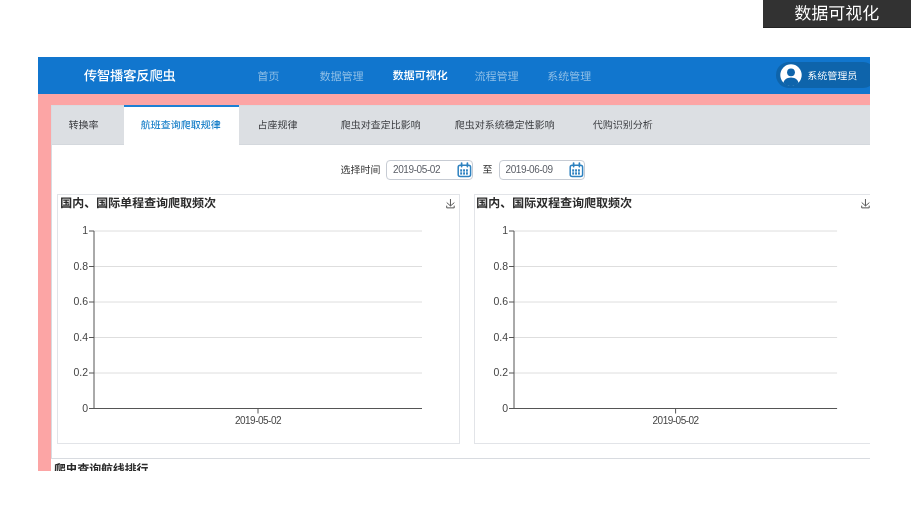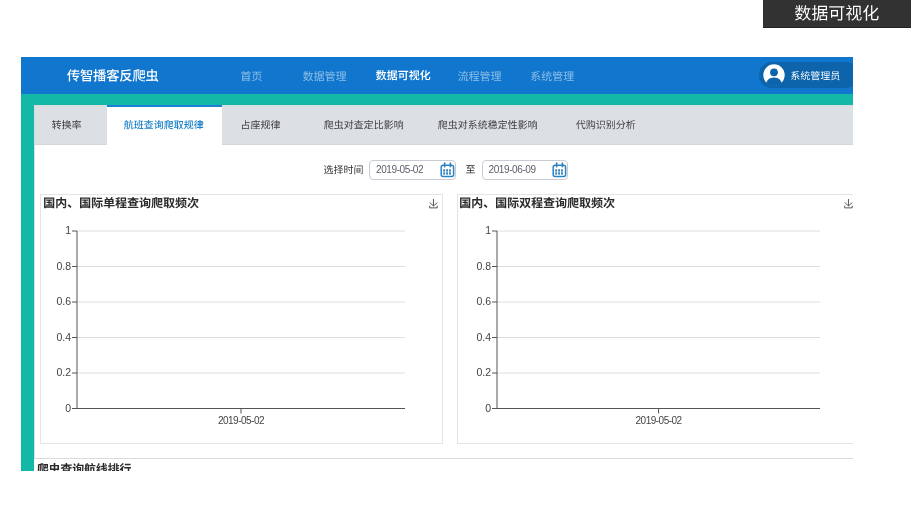--- a/index.html
+++ b/index.html
@@ -2,21 +2,21 @@
 <html><head><meta charset="utf-8"><style>
 *{margin:0;padding:0;box-sizing:border-box}
 html,body{width:911px;height:525px;background:#fff;font-family:"Liberation Sans",sans-serif;position:relative;overflow:hidden}
 .abs{position:absolute}
 </style></head><body>
 
 <div class="abs" style="left:762.5px;top:0;width:148.5px;height:27.5px;background:#323232;border-bottom:1px solid #222"></div>
 <svg width="83.7" height="15.7" viewBox="0.7 -14.3 83.7 15.7" style="position:absolute;left:795.2px;top:5.4px;overflow:visible">
     <path d="M1.2 -5.5H7.7V-4.4H1.2ZM0.8 -11.1H9.0V-10.1H0.8ZM7.5 -14.0 8.6 -13.5Q8.2 -12.9 7.8 -12.3Q7.4 -11.7 7.1 -11.3L6.3 -11.7Q6.5 -12.0 6.7 -12.4Q6.9 -12.8 7.2 -13.2Q7.4 -13.6 7.5 -14.0ZM4.4 -14.3H5.6V-6.9H4.4ZM1.5 -13.5 2.4 -13.9Q2.8 -13.3 3.1 -12.7Q3.4 -12.1 3.5 -11.7L2.6 -11.2Q2.4 -11.7 2.1 -12.3Q1.8 -13.0 1.5 -13.5ZM4.4 -10.7 5.3 -10.2Q4.8 -9.5 4.2 -8.7Q3.6 -8.0 2.8 -7.4Q2.1 -6.8 1.4 -6.4Q1.2 -6.6 1.0 -6.9Q0.9 -7.2 0.7 -7.4Q1.4 -7.7 2.1 -8.2Q2.8 -8.7 3.4 -9.4Q4.0 -10.0 4.4 -10.7ZM5.4 -10.3Q5.6 -10.2 6.1 -9.9Q6.5 -9.6 7.0 -9.3Q7.5 -9.0 7.9 -8.7Q8.4 -8.4 8.6 -8.3L7.8 -7.4Q7.6 -7.6 7.2 -7.9Q6.8 -8.2 6.3 -8.6Q5.9 -9.0 5.4 -9.3Q5.0 -9.6 4.7 -9.8ZM10.4 -11.0H16.1V-9.8H10.4ZM10.7 -14.1 11.9 -14.0Q11.6 -12.3 11.2 -10.8Q10.9 -9.3 10.3 -8.0Q9.8 -6.7 9.1 -5.7Q9.1 -5.8 8.9 -6.0Q8.7 -6.1 8.5 -6.3Q8.3 -6.4 8.2 -6.5Q8.8 -7.4 9.3 -8.6Q9.8 -9.8 10.1 -11.2Q10.5 -12.6 10.7 -14.1ZM13.8 -10.3 15.0 -10.2Q14.6 -7.3 13.9 -5.1Q13.1 -2.9 11.8 -1.3Q10.4 0.3 8.4 1.4Q8.3 1.3 8.2 1.1Q8.1 0.9 7.9 0.7Q7.8 0.5 7.7 0.4Q9.6 -0.6 10.9 -2.1Q12.1 -3.5 12.8 -5.6Q13.5 -7.6 13.8 -10.3ZM11.0 -9.9Q11.4 -7.6 12.1 -5.6Q12.8 -3.6 13.9 -2.1Q15.0 -0.6 16.5 0.2Q16.3 0.4 16.1 0.7Q15.8 1.0 15.7 1.2Q14.1 0.2 12.9 -1.4Q11.8 -3.0 11.1 -5.1Q10.4 -7.3 10.0 -9.7ZM1.9 -2.6 2.7 -3.4Q3.6 -3.0 4.5 -2.6Q5.5 -2.1 6.4 -1.6Q7.2 -1.2 7.8 -0.7L7.0 0.1Q6.4 -0.3 5.6 -0.8Q4.7 -1.3 3.7 -1.8Q2.8 -2.3 1.9 -2.6ZM7.3 -5.5H7.5L7.7 -5.5L8.4 -5.3Q7.9 -3.4 6.8 -2.1Q5.8 -0.8 4.4 -0.0Q2.9 0.8 1.3 1.2Q1.2 1.0 1.0 0.7Q0.9 0.4 0.7 0.2Q2.2 -0.1 3.5 -0.8Q4.9 -1.5 5.9 -2.6Q6.8 -3.8 7.3 -5.3ZM1.9 -2.6Q2.2 -3.1 2.6 -3.8Q3.0 -4.5 3.4 -5.2Q3.7 -5.9 4.0 -6.6L5.1 -6.4Q4.8 -5.7 4.5 -5.0Q4.1 -4.2 3.7 -3.6Q3.4 -2.9 3.0 -2.4Z M24.3 -13.5H32.7V-9.1H24.3V-10.2H31.5V-12.4H24.3ZM23.7 -13.5H25.0V-8.4Q25.0 -7.3 24.9 -6.1Q24.8 -4.8 24.6 -3.5Q24.4 -2.2 24.0 -0.9Q23.5 0.3 22.8 1.4Q22.7 1.2 22.5 1.1Q22.3 1.0 22.1 0.8Q21.9 0.7 21.8 0.6Q22.5 -0.4 22.8 -1.5Q23.2 -2.6 23.4 -3.8Q23.6 -5.1 23.7 -6.2Q23.7 -7.4 23.7 -8.4ZM24.4 -7.3H33.3V-6.1H24.4ZM25.8 -0.4H32.1V0.7H25.8ZM28.3 -9.3H29.5V-3.6H28.3ZM25.2 -4.0H32.8V1.3H31.6V-3.0H26.4V1.4H25.2ZM17.5 -5.2Q18.5 -5.5 19.9 -6.0Q21.3 -6.4 22.8 -6.9L23.0 -5.7Q21.6 -5.2 20.3 -4.8Q18.9 -4.4 17.8 -4.0ZM17.7 -10.9H23.0V-9.7H17.7ZM19.8 -14.3H21.0V-0.2Q21.0 0.3 20.9 0.6Q20.8 0.9 20.5 1.0Q20.1 1.2 19.6 1.2Q19.1 1.3 18.3 1.2Q18.3 1.0 18.2 0.7Q18.1 0.3 17.9 0.1Q18.5 0.1 18.9 0.1Q19.4 0.1 19.5 0.1Q19.7 0.1 19.8 0.0Q19.8 -0.1 19.8 -0.2Z M46.7 -12.7H48.0V-0.5Q48.0 0.2 47.8 0.6Q47.6 0.9 47.1 1.1Q46.6 1.3 45.7 1.3Q44.8 1.3 43.6 1.3Q43.5 1.1 43.4 0.9Q43.4 0.6 43.3 0.4Q43.1 0.1 43.0 -0.0Q43.7 -0.0 44.4 -0.0Q45.0 0.0 45.5 -0.0Q46.0 -0.0 46.2 -0.0Q46.5 -0.0 46.6 -0.1Q46.7 -0.2 46.7 -0.5ZM36.7 -9.3H37.9V-1.6H36.7ZM37.2 -9.3H43.7V-2.9H37.2V-4.2H42.4V-8.1H37.2ZM34.9 -13.1H50.1V-11.8H34.9Z M58.7 -13.5H66.4V-4.4H65.1V-12.3H59.9V-4.4H58.7ZM62.4 -4.7H63.6V-0.5Q63.6 -0.1 63.7 0.0Q63.9 0.1 64.2 0.1H65.6Q65.9 0.1 66.0 -0.1Q66.2 -0.3 66.2 -0.9Q66.3 -1.5 66.3 -2.8Q66.6 -2.6 66.9 -2.4Q67.2 -2.3 67.4 -2.3Q67.3 -0.9 67.2 -0.2Q67.0 0.5 66.7 0.8Q66.3 1.1 65.6 1.1H64.0Q63.2 1.1 62.8 0.8Q62.4 0.5 62.4 -0.3ZM61.8 -11.0H63.1V-7.7Q63.1 -6.6 62.9 -5.4Q62.7 -4.2 62.1 -2.9Q61.6 -1.7 60.5 -0.6Q59.5 0.5 57.8 1.4Q57.8 1.2 57.6 1.1Q57.5 0.9 57.3 0.7Q57.2 0.5 57.0 0.4Q58.6 -0.4 59.6 -1.4Q60.6 -2.4 61.0 -3.5Q61.5 -4.6 61.7 -5.6Q61.8 -6.7 61.8 -7.7ZM52.1 -11.4H56.9V-10.2H52.1ZM54.2 -6.4 55.4 -7.8V1.3H54.2ZM55.5 -7.5Q55.6 -7.3 56.0 -7.0Q56.3 -6.6 56.7 -6.1Q57.1 -5.7 57.4 -5.3Q57.8 -4.9 57.9 -4.7L57.1 -3.7Q56.9 -4.0 56.6 -4.4Q56.3 -4.9 55.9 -5.3Q55.6 -5.8 55.3 -6.2Q54.9 -6.6 54.7 -6.9ZM56.6 -11.4H56.8L57.1 -11.4L57.7 -10.9Q57.2 -9.4 56.3 -8.0Q55.4 -6.6 54.4 -5.4Q53.3 -4.3 52.3 -3.5Q52.2 -3.6 52.1 -3.9Q52.0 -4.1 51.9 -4.4Q51.8 -4.6 51.7 -4.7Q52.7 -5.4 53.6 -6.4Q54.6 -7.4 55.4 -8.6Q56.1 -9.9 56.6 -11.1ZM53.6 -13.7 54.6 -14.2Q55.1 -13.8 55.5 -13.2Q56.0 -12.6 56.2 -12.1L55.2 -11.4Q55.0 -11.9 54.5 -12.5Q54.1 -13.2 53.6 -13.7Z M76.8 -14.0H78.1V-1.3Q78.1 -0.6 78.3 -0.4Q78.5 -0.2 79.1 -0.2Q79.3 -0.2 79.7 -0.2Q80.0 -0.2 80.5 -0.2Q81.0 -0.2 81.4 -0.2Q81.7 -0.2 81.9 -0.2Q82.4 -0.2 82.6 -0.5Q82.8 -0.8 82.9 -1.6Q83.0 -2.4 83.1 -3.9Q83.3 -3.7 83.5 -3.6Q83.7 -3.5 83.9 -3.4Q84.2 -3.3 84.3 -3.2Q84.3 -1.7 84.1 -0.7Q83.9 0.2 83.4 0.6Q82.9 1.0 82.0 1.0Q81.9 1.0 81.6 1.0Q81.3 1.0 80.9 1.0Q80.5 1.0 80.1 1.0Q79.7 1.0 79.4 1.0Q79.1 1.0 79.0 1.0Q78.1 1.0 77.7 0.8Q77.2 0.6 77.0 0.1Q76.8 -0.4 76.8 -1.4ZM82.7 -11.8 84.0 -11.0Q82.8 -9.3 81.2 -7.8Q79.6 -6.3 77.9 -5.1Q76.1 -3.8 74.4 -2.9Q74.3 -3.1 74.2 -3.3Q74.0 -3.4 73.8 -3.6Q73.6 -3.8 73.5 -3.9Q75.2 -4.7 76.9 -5.9Q78.6 -7.2 80.1 -8.6Q81.6 -10.1 82.7 -11.8ZM73.3 -14.3 74.6 -13.9Q74.0 -12.4 73.2 -11.0Q72.4 -9.6 71.5 -8.4Q70.5 -7.2 69.6 -6.3Q69.5 -6.4 69.3 -6.7Q69.2 -6.9 69.0 -7.1Q68.9 -7.4 68.7 -7.5Q69.6 -8.3 70.5 -9.4Q71.4 -10.5 72.1 -11.7Q72.8 -13.0 73.3 -14.3ZM71.5 -10.1 72.8 -11.4 72.9 -11.3V1.4H71.5Z" fill="#fff"></path>
   </svg>
-<div class="abs" style="left:21px;top:57px;width:832px;height:413.5px;background:#14b8a6;overflow:hidden">
+<div class="abs" style="left:38px;top:57px;width:832px;height:413.5px;background:#fca5a5;overflow:hidden">
 <div class="abs" style="left:0;top:0;width:853px;height:37px;background:#1176ce"></div>
 <svg width="91.4" height="12.8" viewBox="0.2 -11.5 91.4 12.8" style="position:absolute;left:45.7px;top:12.2px;overflow:visible">
       <path d="M3.4 -11.3 4.6 -11.0Q4.2 -9.8 3.6 -8.7Q3.0 -7.6 2.3 -6.6Q1.6 -5.6 0.9 -4.8Q0.8 -4.9 0.7 -5.2Q0.6 -5.4 0.5 -5.7Q0.3 -5.9 0.2 -6.1Q0.9 -6.7 1.5 -7.6Q2.1 -8.4 2.6 -9.4Q3.1 -10.3 3.4 -11.3ZM2.0 -7.8 3.3 -9.0 3.3 -9.0V1.1H2.0ZM6.5 -4.8H11.5V-3.6H6.5ZM11.0 -4.8H11.3L11.5 -4.8L12.4 -4.3Q11.8 -3.7 11.2 -3.0Q10.6 -2.3 10.0 -1.6Q9.3 -0.9 8.7 -0.3L7.7 -0.9Q8.3 -1.5 8.9 -2.2Q9.5 -2.9 10.1 -3.5Q10.7 -4.2 11.0 -4.6ZM7.6 -11.3 8.9 -11.1Q8.6 -10.2 8.4 -9.2Q8.1 -8.1 7.8 -7.1Q7.5 -6.1 7.3 -5.2Q7.0 -4.3 6.8 -3.6H5.4Q5.7 -4.3 6.0 -5.2Q6.3 -6.2 6.5 -7.2Q6.8 -8.3 7.1 -9.3Q7.4 -10.4 7.6 -11.3ZM4.7 -9.9H12.3V-8.7H4.7ZM3.9 -7.3H12.9V-6.2H3.9ZM6.2 -1.6 7.1 -2.4Q7.8 -2.0 8.5 -1.6Q9.2 -1.1 9.8 -0.6Q10.4 -0.2 10.8 0.2L9.8 1.2Q9.5 0.8 8.9 0.3Q8.3 -0.2 7.6 -0.7Q6.9 -1.2 6.2 -1.6Z M15.6 -4.5H24.2V1.1H22.9V-3.5H16.9V1.1H15.6ZM16.4 -2.4H23.3V-1.5H16.4ZM15.2 -10.3H19.5V-9.3H15.2ZM13.7 -8.2H19.9V-7.2H13.7ZM16.4 -0.4H23.3V0.7H16.4ZM16.4 -10.0H17.7V-8.6Q17.7 -8.1 17.5 -7.5Q17.4 -6.9 17.1 -6.3Q16.7 -5.7 16.1 -5.2Q15.5 -4.6 14.4 -4.2Q14.3 -4.3 14.0 -4.6Q13.8 -4.9 13.6 -5.0Q14.6 -5.4 15.2 -5.9Q15.7 -6.3 16.0 -6.8Q16.3 -7.3 16.4 -7.8Q16.4 -8.2 16.4 -8.6ZM15.2 -11.5 16.3 -11.2Q16.1 -10.3 15.6 -9.5Q15.2 -8.7 14.7 -8.2Q14.6 -8.3 14.4 -8.4Q14.2 -8.5 14.0 -8.6Q13.8 -8.7 13.7 -8.8Q14.2 -9.3 14.6 -10.0Q15.0 -10.7 15.2 -11.5ZM17.4 -7.1Q17.6 -7.0 17.9 -6.8Q18.3 -6.6 18.6 -6.4Q19.0 -6.1 19.4 -5.9Q19.7 -5.7 19.8 -5.6L18.9 -4.8Q18.8 -5.0 18.4 -5.2Q18.1 -5.4 17.8 -5.7Q17.4 -6.0 17.1 -6.2Q16.7 -6.4 16.5 -6.6ZM21.6 -9.2V-6.6H24.1V-9.2ZM20.4 -10.3H25.3V-5.4H20.4Z M37.8 -11.3 38.5 -10.4Q37.8 -10.2 36.9 -10.1Q36.0 -10.0 35.1 -9.9Q34.1 -9.8 33.2 -9.8Q32.2 -9.7 31.3 -9.7Q31.3 -9.9 31.2 -10.1Q31.1 -10.4 31.0 -10.6Q31.9 -10.6 32.8 -10.7Q33.8 -10.8 34.7 -10.9Q35.6 -11.0 36.4 -11.1Q37.2 -11.2 37.8 -11.3ZM30.9 -7.9H39.0V-6.9H30.9ZM34.3 -10.5H35.5V-4.5H34.3ZM34.3 -3.7H35.4V0.2H34.3ZM31.9 -9.4 32.9 -9.7Q33.1 -9.3 33.3 -8.9Q33.5 -8.5 33.6 -8.2L32.5 -7.9Q32.4 -8.2 32.2 -8.6Q32.0 -9.0 31.9 -9.4ZM37.0 -9.9 38.1 -9.6Q37.8 -9.0 37.5 -8.4Q37.2 -7.9 36.9 -7.4L36.0 -7.7Q36.2 -8.0 36.4 -8.4Q36.6 -8.8 36.7 -9.2Q36.9 -9.6 37.0 -9.9ZM33.7 -7.3 34.7 -7.0Q34.3 -6.3 33.7 -5.7Q33.1 -5.1 32.4 -4.6Q31.8 -4.1 31.1 -3.8Q30.9 -4.0 30.7 -4.2Q30.5 -4.5 30.3 -4.7Q30.9 -4.9 31.6 -5.3Q32.2 -5.8 32.8 -6.3Q33.3 -6.8 33.7 -7.3ZM36.1 -7.3Q36.5 -6.8 37.0 -6.4Q37.6 -5.9 38.2 -5.5Q38.8 -5.1 39.4 -4.8Q39.2 -4.7 39.0 -4.4Q38.8 -4.1 38.6 -3.9Q38.0 -4.2 37.3 -4.7Q36.7 -5.2 36.1 -5.8Q35.6 -6.4 35.2 -7.0ZM31.6 -4.2H38.3V1.0H37.1V-3.3H32.7V1.1H31.6ZM32.4 -2.3H37.5V-1.4H32.4ZM32.4 -0.4H37.5V0.6H32.4ZM26.5 -4.3Q27.3 -4.6 28.4 -5.0Q29.5 -5.3 30.6 -5.7L30.8 -4.6Q29.8 -4.2 28.7 -3.8Q27.7 -3.4 26.8 -3.1ZM26.7 -8.7H30.8V-7.6H26.7ZM28.3 -11.4H29.5V-0.3Q29.5 0.2 29.4 0.5Q29.3 0.7 29.0 0.9Q28.7 1.1 28.3 1.1Q27.9 1.1 27.2 1.1Q27.2 0.9 27.1 0.6Q27.0 0.2 26.9 -0.0Q27.3 -0.0 27.6 -0.0Q28.0 -0.0 28.1 -0.0Q28.2 -0.0 28.3 -0.1Q28.3 -0.1 28.3 -0.3Z M44.4 -8.9 45.8 -8.7Q45.0 -7.6 44.0 -6.7Q42.9 -5.8 41.4 -5.1Q41.3 -5.2 41.2 -5.4Q41.0 -5.6 40.9 -5.8Q40.7 -5.9 40.5 -6.0Q42.0 -6.6 42.9 -7.4Q43.9 -8.2 44.4 -8.9ZM44.5 -8.0H48.9V-7.0H43.6ZM48.6 -8.0H48.8L49.0 -8.0L49.9 -7.5Q49.2 -6.4 48.2 -5.6Q47.1 -4.7 45.9 -4.1Q44.6 -3.4 43.2 -3.0Q41.8 -2.5 40.3 -2.2Q40.3 -2.4 40.2 -2.6Q40.1 -2.8 40.0 -3.0Q39.8 -3.2 39.7 -3.4Q41.1 -3.6 42.4 -4.0Q43.7 -4.4 44.9 -4.9Q46.1 -5.5 47.1 -6.2Q48.0 -6.9 48.6 -7.8ZM44.0 -7.2Q44.8 -6.3 46.0 -5.6Q47.3 -4.8 49.0 -4.4Q50.6 -3.9 52.4 -3.7Q52.3 -3.5 52.1 -3.3Q51.9 -3.1 51.8 -2.9Q51.7 -2.7 51.6 -2.5Q49.7 -2.7 48.1 -3.3Q46.5 -3.9 45.1 -4.7Q43.8 -5.6 42.9 -6.7ZM42.3 -3.1H49.9V1.1H48.6V-2.0H43.6V1.1H42.3ZM43.0 -0.4H49.2V0.7H43.0ZM40.3 -10.2H51.8V-7.5H50.5V-9.1H41.5V-7.5H40.3ZM45.0 -11.2 46.3 -11.5Q46.5 -11.1 46.8 -10.6Q47.1 -10.1 47.2 -9.8L45.9 -9.4Q45.8 -9.8 45.5 -10.3Q45.3 -10.8 45.0 -11.2Z M55.4 -7.4H63.1V-6.1H55.4ZM54.6 -10.3H55.9V-6.6Q55.9 -5.8 55.8 -4.8Q55.7 -3.8 55.6 -2.7Q55.4 -1.6 55.1 -0.6Q54.7 0.4 54.2 1.2Q54.0 1.0 53.8 0.9Q53.6 0.7 53.4 0.6Q53.2 0.5 53.0 0.4Q53.6 -0.4 53.9 -1.2Q54.2 -2.1 54.3 -3.1Q54.5 -4.0 54.5 -4.9Q54.6 -5.8 54.6 -6.6ZM62.8 -7.4H63.0L63.2 -7.4L64.1 -7.1Q63.7 -5.4 62.9 -4.0Q62.1 -2.7 61.1 -1.7Q60.1 -0.7 58.8 -0.0Q57.5 0.6 56.1 1.1Q56.0 0.9 55.9 0.7Q55.8 0.5 55.6 0.3Q55.5 0.0 55.4 -0.1Q56.7 -0.4 57.9 -1.0Q59.0 -1.6 60.0 -2.5Q61.0 -3.4 61.7 -4.5Q62.4 -5.7 62.8 -7.1ZM57.7 -6.7Q58.6 -4.1 60.4 -2.4Q62.2 -0.8 65.2 -0.1Q65.0 0.0 64.9 0.2Q64.7 0.4 64.6 0.6Q64.4 0.8 64.3 1.0Q62.3 0.5 60.8 -0.5Q59.3 -1.5 58.3 -3.0Q57.2 -4.4 56.6 -6.3ZM63.3 -11.3 64.3 -10.3Q63.4 -10.0 62.2 -9.8Q61.1 -9.6 59.9 -9.5Q58.6 -9.3 57.3 -9.2Q56.1 -9.2 54.9 -9.1Q54.9 -9.3 54.8 -9.5Q54.8 -9.7 54.7 -9.9Q54.6 -10.1 54.6 -10.3Q55.7 -10.3 56.9 -10.4Q58.2 -10.5 59.3 -10.6Q60.5 -10.7 61.5 -10.9Q62.5 -11.1 63.3 -11.3Z M71.8 -11.4 72.8 -10.5Q72.1 -10.2 71.1 -9.9Q70.2 -9.6 69.2 -9.4Q68.2 -9.2 67.2 -9.0Q67.2 -9.2 67.1 -9.5Q67.0 -9.8 66.9 -10.0Q67.8 -10.1 68.7 -10.4Q69.6 -10.6 70.4 -10.9Q71.2 -11.1 71.8 -11.4ZM68.9 -9.9H70.0V1.0H68.9ZM72.0 -10.6Q71.9 -8.4 71.9 -6.7Q71.9 -5.0 72.2 -3.8Q72.5 -2.6 73.2 -1.8Q73.9 -1.0 75.2 -0.6Q76.6 -0.1 78.6 -0.0Q78.5 0.1 78.4 0.3Q78.3 0.5 78.2 0.7Q78.1 0.9 78.1 1.1Q76.3 1.0 75.0 0.6Q73.7 0.2 72.9 -0.4Q72.1 -1.0 71.6 -2.0Q71.2 -2.9 71.0 -4.2Q70.8 -5.4 70.8 -7.0Q70.8 -8.6 70.9 -10.6ZM73.3 -10.3H78.0V-5.5H73.3V-6.6H76.9V-9.2H73.3ZM75.0 -9.8H75.9V-6.0H75.0ZM72.9 -10.3H74.0V-3.8Q74.0 -3.4 74.1 -3.3Q74.2 -3.2 74.7 -3.2Q74.8 -3.2 75.1 -3.2Q75.3 -3.2 75.7 -3.2Q76.0 -3.2 76.3 -3.2Q76.6 -3.2 76.7 -3.2Q76.9 -3.2 77.1 -3.3Q77.2 -3.4 77.2 -3.8Q77.3 -4.1 77.3 -4.7Q77.5 -4.6 77.8 -4.4Q78.1 -4.3 78.4 -4.3Q78.3 -3.4 78.1 -3.0Q78.0 -2.5 77.6 -2.3Q77.3 -2.1 76.8 -2.1Q76.7 -2.1 76.5 -2.1Q76.2 -2.1 75.9 -2.1Q75.7 -2.1 75.4 -2.1Q75.1 -2.1 74.9 -2.1Q74.6 -2.1 74.6 -2.1Q73.9 -2.1 73.6 -2.3Q73.2 -2.4 73.0 -2.8Q72.9 -3.1 72.9 -3.8ZM66.9 -10.0H68.0V-5.3Q68.0 -4.6 67.9 -3.7Q67.9 -2.9 67.8 -2.0Q67.6 -1.2 67.4 -0.3Q67.2 0.5 66.8 1.1Q66.7 1.0 66.5 0.9Q66.3 0.8 66.1 0.6Q66.0 0.5 65.8 0.4Q66.3 -0.4 66.5 -1.4Q66.7 -2.4 66.8 -3.4Q66.9 -4.4 66.9 -5.3Z M84.5 -11.4H85.9V-0.3H84.5ZM79.2 -0.8Q80.2 -0.8 81.5 -0.9Q82.8 -0.9 84.2 -1.0Q85.6 -1.1 87.1 -1.1Q88.6 -1.2 90.0 -1.3L90.0 -0.1Q88.1 0.0 86.2 0.2Q84.3 0.3 82.6 0.4Q80.8 0.5 79.4 0.6ZM87.8 -2.7 89.0 -3.2Q89.5 -2.6 90.0 -1.9Q90.5 -1.2 90.9 -0.5Q91.3 0.1 91.6 0.7L90.3 1.2Q90.1 0.7 89.6 0.0Q89.2 -0.7 88.7 -1.4Q88.3 -2.1 87.8 -2.7ZM81.5 -8.0V-5.1H88.9V-8.0ZM80.2 -9.3H90.2V-3.8H80.2Z" fill="#fff"></path>
     </svg>
 <svg width="20.7" height="10.2" viewBox="0.6 -9.3 20.7 10.2" style="position:absolute;left:220.2px;top:13.5px;overflow:visible">
       <path d="M2.5 -4.1H8.5V-3.4H2.5ZM2.5 -2.3H8.5V-1.6H2.5ZM2.5 -0.5H8.6V0.3H2.5ZM0.6 -7.7H10.4V-6.9H0.6ZM1.8 -5.9H9.2V0.9H8.3V-5.2H2.7V0.9H1.8ZM5.1 -7.3 6.1 -7.3Q6.0 -6.8 5.8 -6.3Q5.6 -5.8 5.4 -5.4L4.6 -5.6Q4.7 -5.8 4.8 -6.1Q4.9 -6.4 5.0 -6.7Q5.0 -7.1 5.1 -7.3ZM7.7 -9.3 8.6 -9.0Q8.3 -8.6 8.0 -8.1Q7.6 -7.7 7.4 -7.4L6.6 -7.6Q6.8 -7.8 7.0 -8.1Q7.2 -8.4 7.4 -8.7Q7.6 -9.0 7.7 -9.3ZM2.5 -9.0 3.2 -9.3Q3.5 -9.0 3.8 -8.6Q4.1 -8.3 4.3 -8.0L3.5 -7.6Q3.4 -7.9 3.1 -8.3Q2.8 -8.6 2.5 -9.0Z M11.8 -8.6H21.3V-7.9H11.8ZM16.0 -8.2 17.0 -8.1Q16.8 -7.6 16.5 -7.1Q16.3 -6.6 16.1 -6.2L15.3 -6.4Q15.5 -6.6 15.6 -6.9Q15.7 -7.3 15.9 -7.6Q16.0 -8.0 16.0 -8.2ZM16.1 -5.1H17.0V-3.1Q17.0 -2.6 16.8 -2.2Q16.7 -1.7 16.5 -1.3Q16.2 -0.9 15.6 -0.5Q15.1 -0.1 14.2 0.3Q13.3 0.6 12.1 0.9Q12.0 0.8 11.9 0.7Q11.8 0.5 11.7 0.4Q11.6 0.3 11.6 0.2Q12.8 -0.0 13.6 -0.3Q14.4 -0.6 14.9 -1.0Q15.4 -1.3 15.7 -1.7Q15.9 -2.0 16.0 -2.4Q16.1 -2.7 16.1 -3.1ZM17.0 -1.2 17.5 -1.8Q17.9 -1.6 18.5 -1.3Q19.0 -1.1 19.5 -0.8Q20.0 -0.5 20.5 -0.2Q20.9 0.0 21.3 0.3L20.7 0.9Q20.4 0.7 20.0 0.4Q19.6 0.1 19.0 -0.2Q18.5 -0.4 18.0 -0.7Q17.5 -1.0 17.0 -1.2ZM12.9 -6.5H20.2V-1.4H19.4V-5.8H13.7V-1.4H12.9Z" fill="#93c1e7"></path>
     </svg>
 <svg width="43.2" height="10.2" viewBox="0.4 -9.3 43.2 10.2" style="position:absolute;left:281.9px;top:13.5px;overflow:visible">
       <path d="M0.8 -3.6H5.0V-2.9H0.8ZM0.5 -7.2H5.8V-6.5H0.5ZM4.9 -9.0 5.6 -8.7Q5.3 -8.3 5.1 -8.0Q4.8 -7.6 4.6 -7.3L4.0 -7.6Q4.2 -7.8 4.3 -8.0Q4.5 -8.3 4.6 -8.5Q4.8 -8.8 4.9 -9.0ZM2.8 -9.2H3.6V-4.4H2.8ZM1.0 -8.7 1.6 -9.0Q1.8 -8.6 2.0 -8.2Q2.2 -7.8 2.3 -7.5L1.7 -7.3Q1.6 -7.6 1.4 -8.0Q1.2 -8.4 1.0 -8.7ZM2.8 -6.9 3.4 -6.6Q3.1 -6.1 2.7 -5.7Q2.3 -5.2 1.8 -4.8Q1.4 -4.4 0.9 -4.2Q0.8 -4.3 0.7 -4.5Q0.6 -4.7 0.4 -4.8Q0.9 -5.0 1.4 -5.3Q1.8 -5.7 2.2 -6.1Q2.6 -6.5 2.8 -6.9ZM3.5 -6.7Q3.6 -6.6 3.9 -6.4Q4.2 -6.2 4.5 -6.0Q4.9 -5.8 5.1 -5.6Q5.4 -5.5 5.5 -5.4L5.1 -4.8Q4.9 -4.9 4.7 -5.1Q4.4 -5.3 4.1 -5.6Q3.8 -5.8 3.5 -6.0Q3.2 -6.2 3.1 -6.3ZM6.7 -7.1H10.4V-6.3H6.7ZM6.9 -9.1 7.7 -9.0Q7.5 -8.0 7.3 -7.0Q7.0 -6.0 6.7 -5.2Q6.4 -4.3 5.9 -3.7Q5.9 -3.8 5.7 -3.9Q5.6 -4.0 5.5 -4.1Q5.4 -4.2 5.3 -4.2Q5.7 -4.8 6.0 -5.6Q6.3 -6.4 6.6 -7.3Q6.8 -8.2 6.9 -9.1ZM8.9 -6.7 9.7 -6.6Q9.5 -4.7 9.0 -3.3Q8.5 -1.9 7.6 -0.8Q6.8 0.2 5.4 0.9Q5.4 0.8 5.3 0.7Q5.2 0.6 5.1 0.4Q5.0 0.3 5.0 0.2Q6.2 -0.4 7.0 -1.3Q7.8 -2.3 8.3 -3.6Q8.7 -4.9 8.9 -6.7ZM7.1 -6.4Q7.4 -4.9 7.8 -3.7Q8.3 -2.4 9.0 -1.4Q9.7 -0.4 10.7 0.1Q10.5 0.2 10.4 0.4Q10.2 0.6 10.1 0.8Q9.1 0.2 8.4 -0.9Q7.7 -1.9 7.2 -3.3Q6.7 -4.7 6.4 -6.3ZM1.2 -1.7 1.7 -2.2Q2.3 -2.0 2.9 -1.7Q3.6 -1.4 4.1 -1.1Q4.7 -0.7 5.1 -0.5L4.5 0.1Q4.2 -0.2 3.6 -0.5Q3.0 -0.9 2.4 -1.2Q1.8 -1.5 1.2 -1.7ZM4.7 -3.6H4.9L5.0 -3.6L5.4 -3.4Q5.1 -2.2 4.4 -1.4Q3.7 -0.5 2.8 -0.0Q1.9 0.5 0.8 0.8Q0.8 0.6 0.7 0.5Q0.6 0.3 0.5 0.2Q1.4 -0.1 2.3 -0.5Q3.2 -1.0 3.8 -1.7Q4.4 -2.4 4.7 -3.4ZM1.2 -1.7Q1.5 -2.0 1.7 -2.5Q2.0 -2.9 2.2 -3.4Q2.4 -3.8 2.6 -4.3L3.3 -4.1Q3.1 -3.7 2.9 -3.2Q2.7 -2.7 2.4 -2.3Q2.2 -1.9 2.0 -1.5Z M15.7 -8.8H21.2V-5.9H15.8V-6.6H20.4V-8.0H15.7ZM15.3 -8.8H16.1V-5.4Q16.1 -4.7 16.1 -3.9Q16.1 -3.1 15.9 -2.2Q15.8 -1.4 15.5 -0.6Q15.2 0.2 14.8 0.9Q14.7 0.8 14.6 0.7Q14.5 0.6 14.3 0.5Q14.2 0.4 14.1 0.4Q14.5 -0.2 14.8 -1.0Q15.0 -1.7 15.2 -2.5Q15.3 -3.3 15.3 -4.0Q15.3 -4.8 15.3 -5.4ZM15.8 -4.7H21.5V-4.0H15.8ZM16.7 -0.2H20.7V0.4H16.7ZM18.3 -6.0H19.1V-2.3H18.3ZM16.3 -2.6H21.2V0.8H20.4V-1.9H17.1V0.9H16.3ZM11.3 -3.4Q12.0 -3.6 12.9 -3.9Q13.8 -4.1 14.8 -4.4L14.9 -3.7Q14.0 -3.4 13.1 -3.1Q12.2 -2.8 11.5 -2.6ZM11.5 -7.0H14.9V-6.3H11.5ZM12.8 -9.2H13.6V-0.2Q13.6 0.2 13.5 0.4Q13.4 0.6 13.2 0.7Q13.0 0.8 12.7 0.8Q12.4 0.8 11.8 0.8Q11.8 0.7 11.8 0.4Q11.7 0.2 11.6 0.0Q12.0 0.1 12.3 0.1Q12.5 0.1 12.6 0.0Q12.7 0.0 12.8 0.0Q12.8 -0.0 12.8 -0.2Z M24.9 -0.1H30.8V0.5H24.9ZM23.1 -6.2H32.1V-4.3H31.2V-5.5H23.9V-4.3H23.1ZM24.9 -4.8H30.7V-2.6H24.9V-3.2H29.9V-4.2H24.9ZM24.9 -1.8H31.3V0.9H30.5V-1.2H24.9ZM24.3 -4.8H25.2V0.9H24.3ZM26.8 -6.9 27.6 -7.0Q27.7 -6.8 27.9 -6.5Q28.0 -6.2 28.1 -6.0L27.3 -5.8Q27.3 -6.0 27.1 -6.3Q27.0 -6.6 26.8 -6.9ZM23.8 -8.3H27.3V-7.7H23.8ZM28.4 -8.3H32.3V-7.7H28.4ZM23.8 -9.3 24.6 -9.1Q24.4 -8.3 24.0 -7.6Q23.6 -6.9 23.2 -6.4Q23.1 -6.4 23.0 -6.5Q22.9 -6.6 22.7 -6.7Q22.6 -6.7 22.5 -6.8Q22.9 -7.2 23.3 -7.9Q23.6 -8.6 23.8 -9.3ZM28.5 -9.3 29.3 -9.1Q29.1 -8.5 28.8 -7.8Q28.5 -7.2 28.1 -6.8Q28.0 -6.8 27.9 -6.9Q27.8 -7.0 27.6 -7.0Q27.5 -7.1 27.4 -7.2Q27.8 -7.6 28.1 -8.1Q28.3 -8.7 28.5 -9.3ZM24.7 -7.9 25.4 -8.1Q25.6 -7.8 25.8 -7.4Q26.0 -7.0 26.1 -6.8L25.4 -6.5Q25.3 -6.8 25.1 -7.2Q24.9 -7.6 24.7 -7.9ZM29.4 -7.8 30.1 -8.1Q30.3 -7.8 30.6 -7.4Q30.9 -7.0 31.0 -6.8L30.3 -6.5Q30.2 -6.7 29.9 -7.1Q29.7 -7.5 29.4 -7.8Z M38.2 -5.9V-4.5H42.3V-5.9ZM38.2 -8.0V-6.6H42.3V-8.0ZM37.5 -8.7H43.1V-3.8H37.5ZM37.3 -2.5H43.3V-1.8H37.3ZM36.5 -0.2H43.6V0.5H36.5ZM33.5 -8.5H36.9V-7.7H33.5ZM33.6 -5.3H36.8V-4.5H33.6ZM33.4 -1.1Q33.8 -1.2 34.4 -1.4Q35.0 -1.6 35.6 -1.8Q36.2 -2.0 36.9 -2.2L37.0 -1.4Q36.1 -1.1 35.2 -0.8Q34.3 -0.5 33.6 -0.3ZM34.9 -8.2H35.7V-1.4L34.9 -1.2ZM39.9 -8.4H40.6V-4.2H40.7V0.1H39.9V-4.2H39.9Z" fill="#93c1e7"></path>
     </svg>

